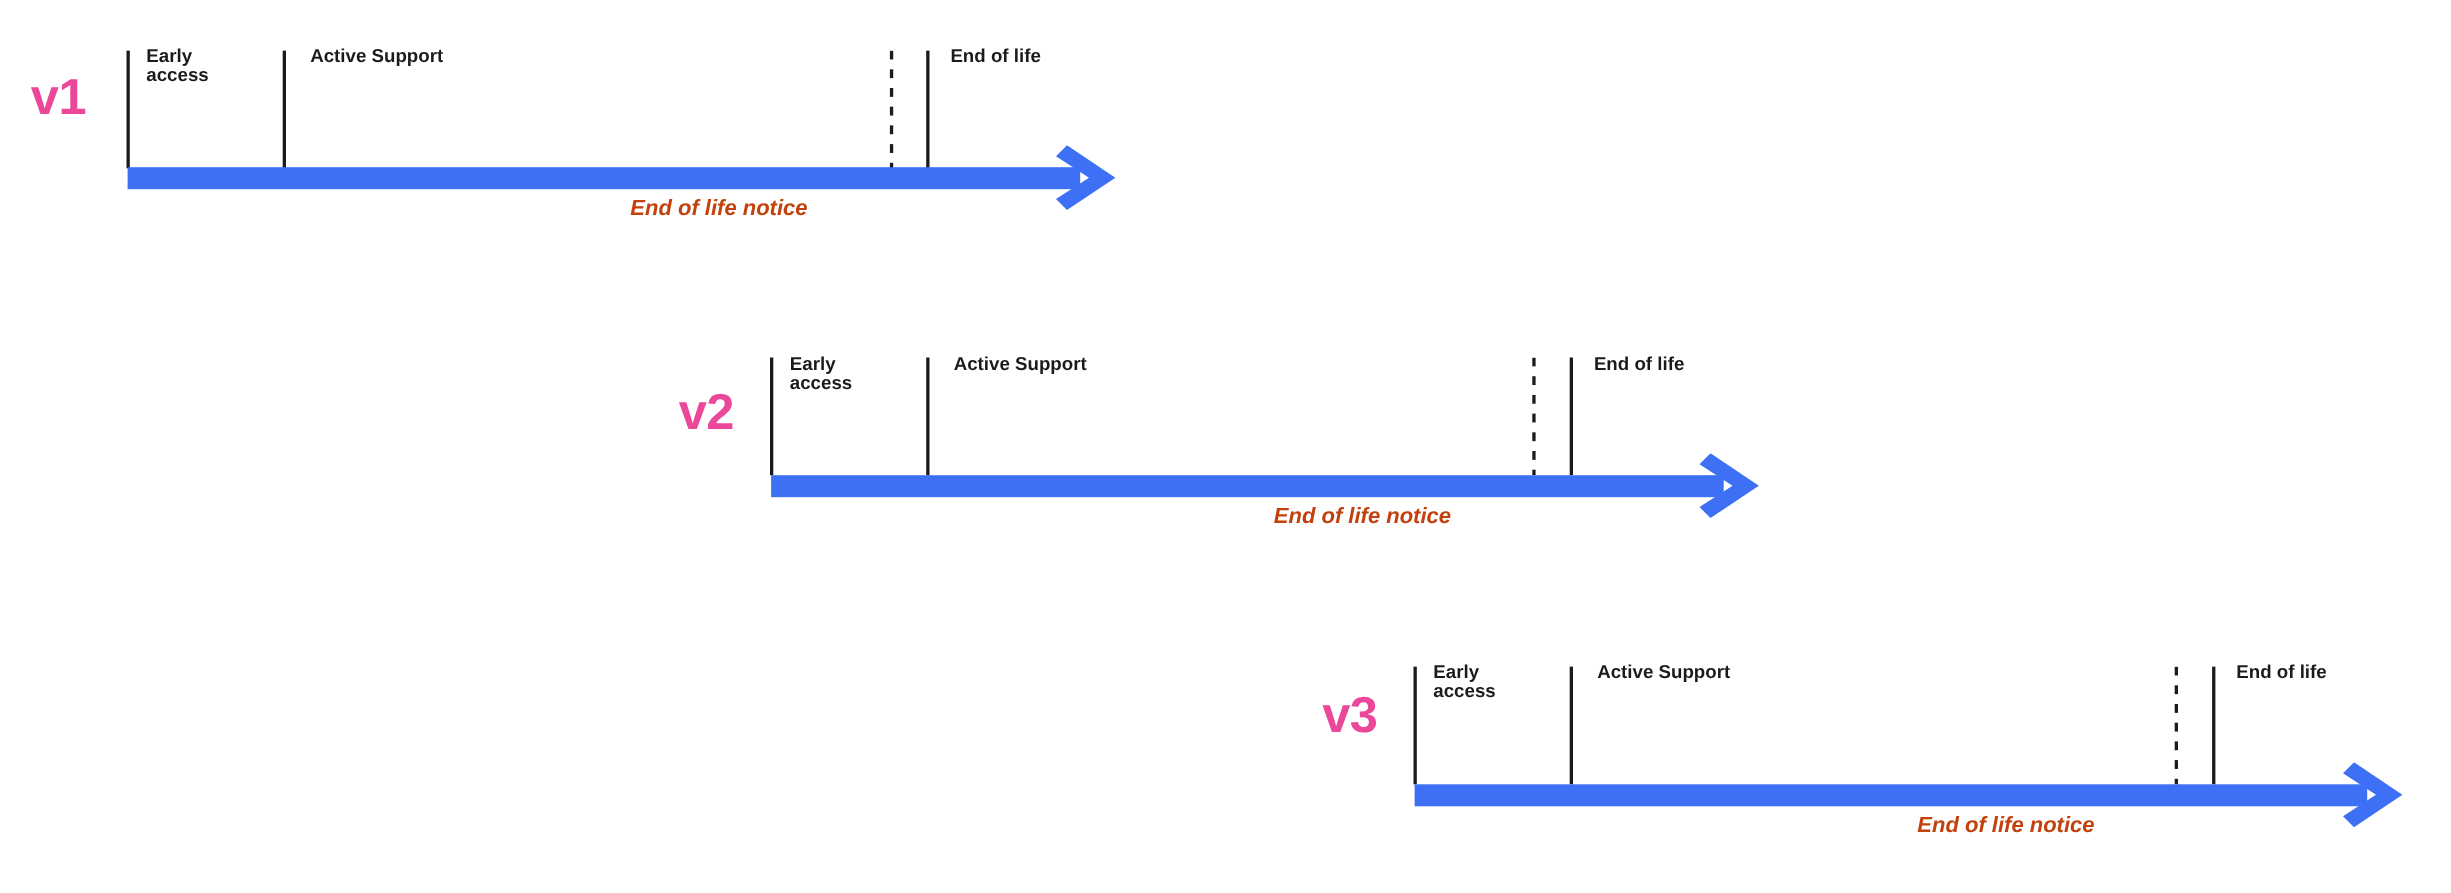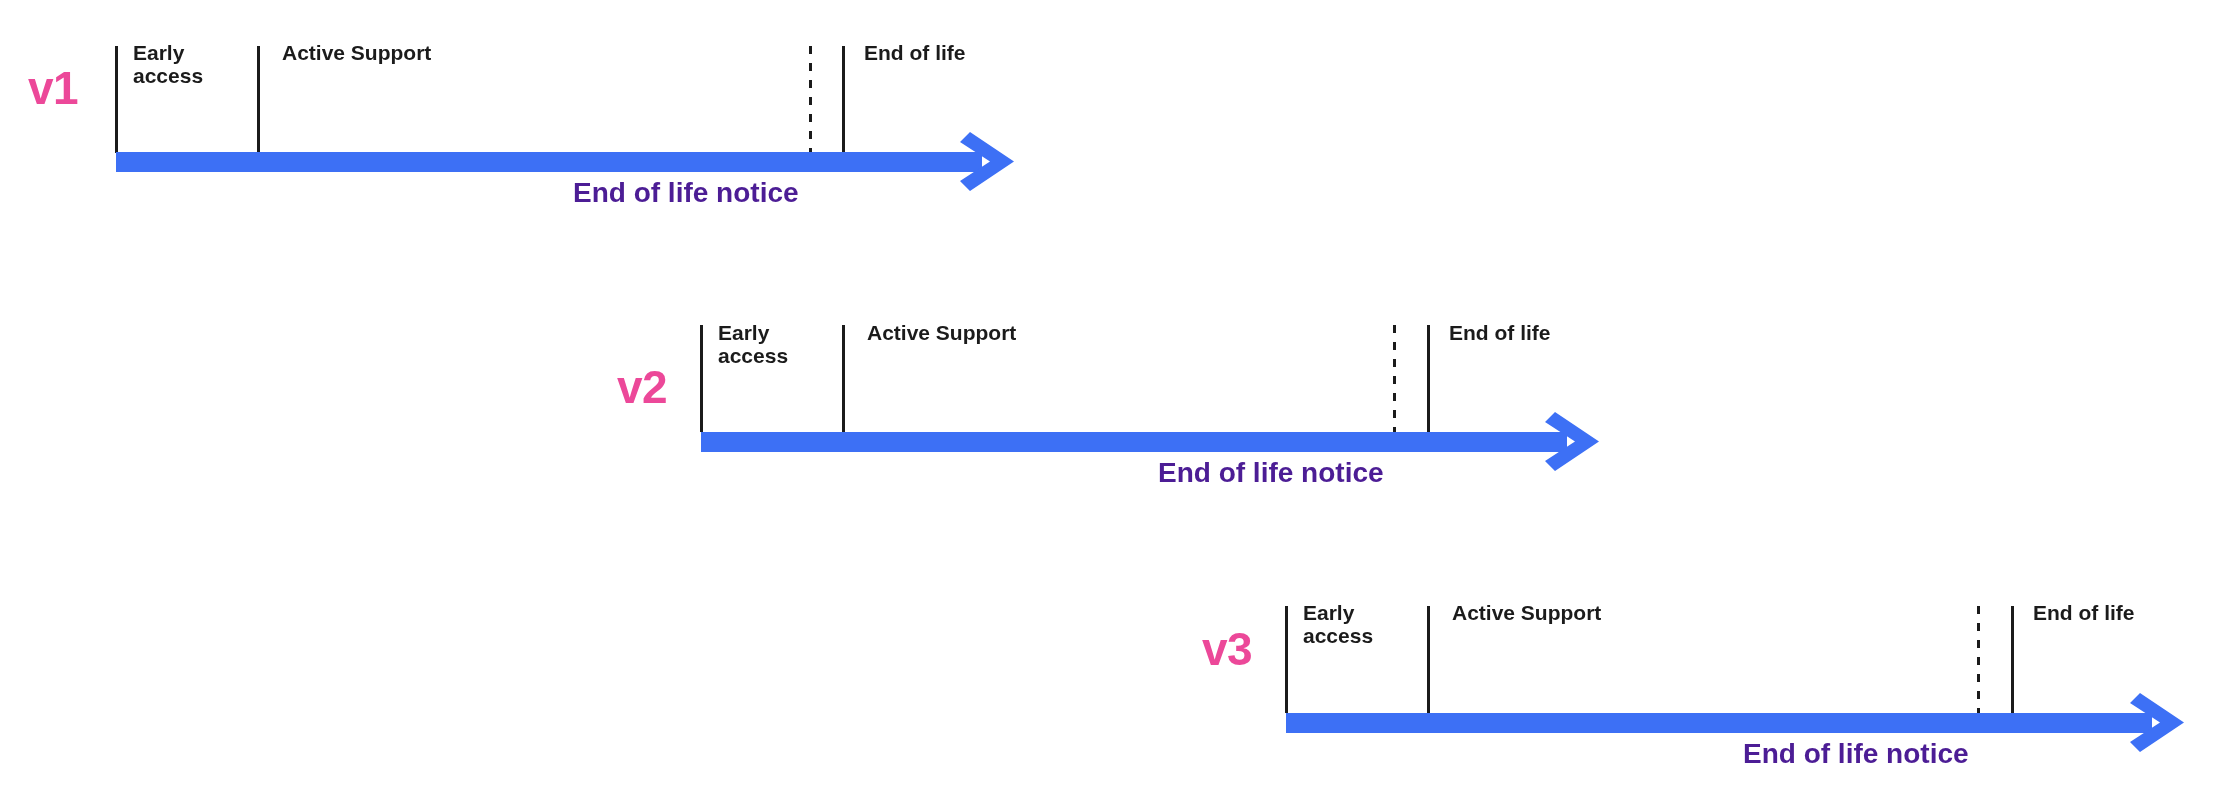--- a/index.html
+++ b/index.html
@@ -52,34 +52,35 @@
       #1b1b1b 8px,
       rgba(255,255,255,0) 8px,
       rgba(255,255,255,0) 17px
     );
     background-size: 3px 17px;
     background-repeat: repeat-y;
   }
 
   .phase-label {
     position: absolute;
-    font-size: 21px;
+    font-size: 17px;
     font-weight: 700;
     color: #1b1b1b;
     line-height: 1.08;
     white-space: pre-line;
   }
 
   .notice-label {
     position: absolute;
-    font-size: 28px;
+    font-size: 20px;
     font-weight: 700;
-    color: #4c1d95;
+    color: #c2410c;
     line-height: 1;
     white-space: nowrap;
+    font-style: italic;
   }
 
   .timeline-bar {
     position: absolute;
     height: 20px;
     background: #3d70f5;
   }
 
   .arrow-head {
     position: absolute;
@@ -114,21 +115,21 @@
 
     <svg class="arrow-head" style="left:960px; top:132px;" width="64" height="60" viewBox="0 0 64 60">
       <path d="M 10 0 L 54 29.5 L 10 59 L 0 49 L 30 29.5 L 0 10 Z" fill="#3d70f5"></path>
     </svg>
 
     <div class="notice-label" style="left:573px; top:179px;">End of life notice</div>
   </div>
 
   <div class="lifecycle-row">
 
-    <div class="version-label" style="left:617px; top:364px;">v2</div>
+    <div class="version-label" style="left:617px; top:351px;">v2</div>
 
     <div class="tick" style="left:700px; top:325px; height:107px;"></div>
 
     <div class="phase-label" style="left:718px; top:322px; width:110px;">Early
 access</div>
 
     <div class="tick" style="left:842px; top:325px; height:107px;"></div>
 
     <div class="phase-label" style="left:867px; top:322px;">Active Support</div>
 

